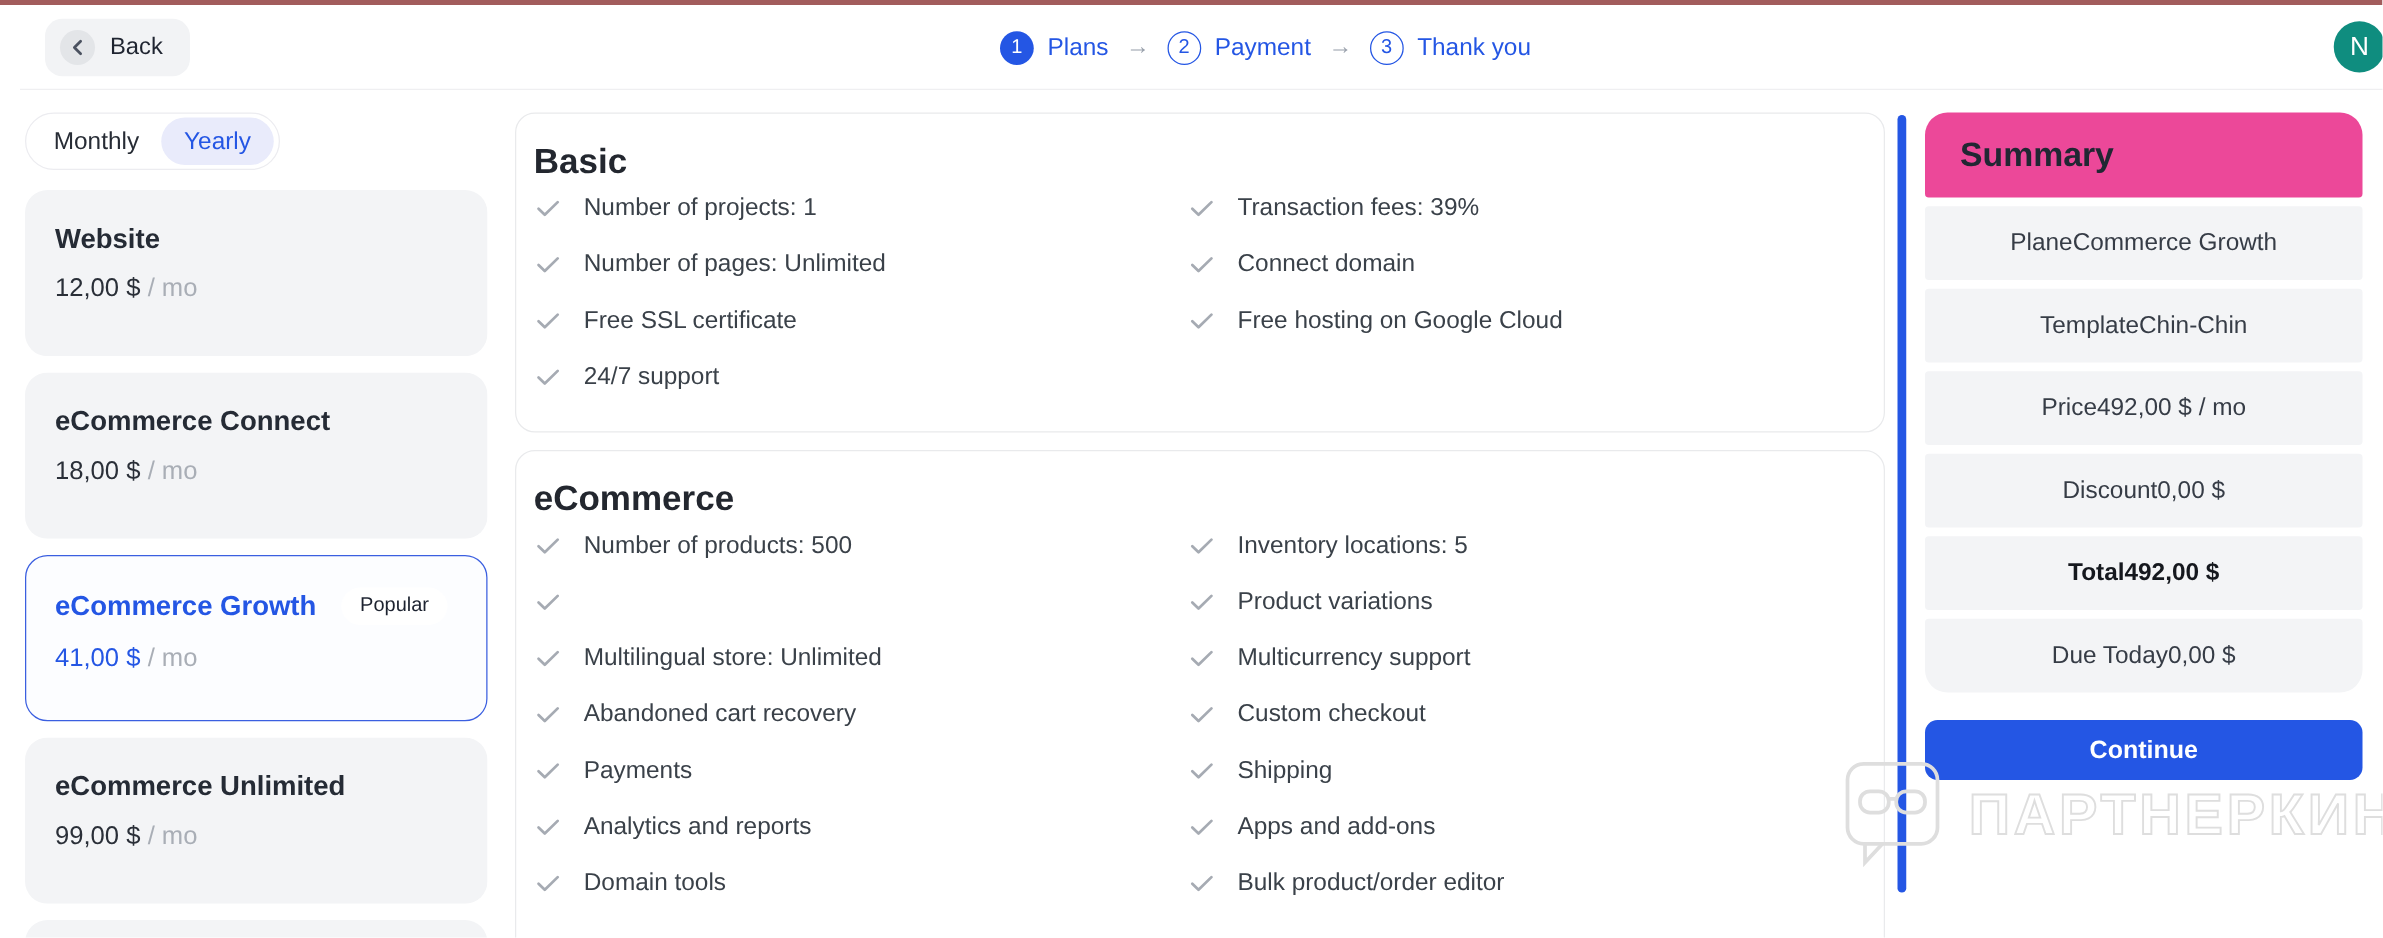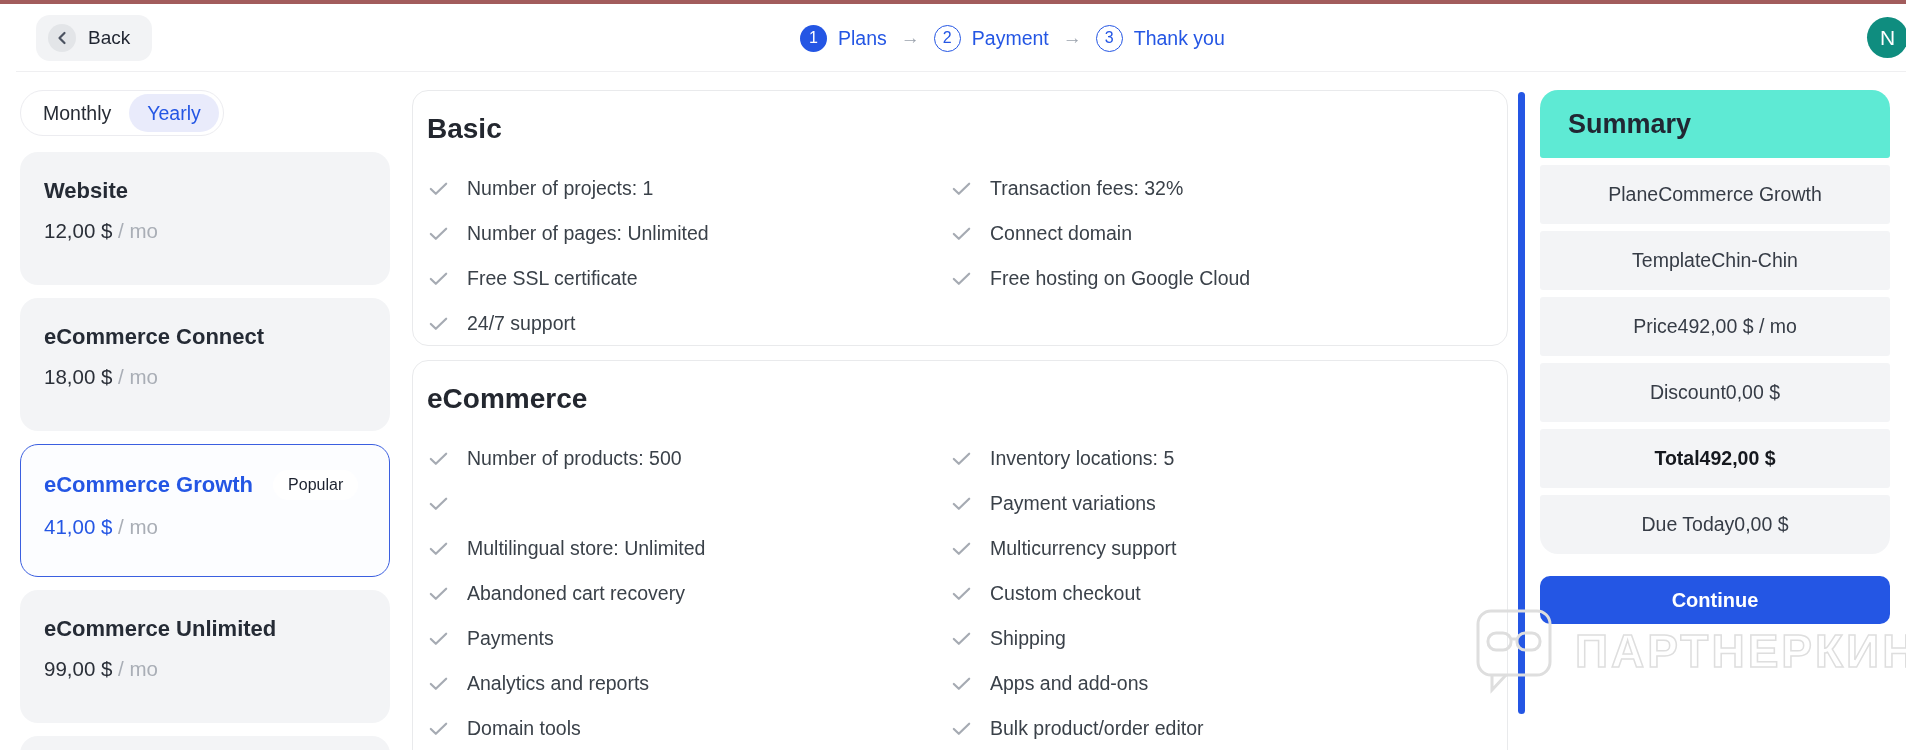--- a/index.html
+++ b/index.html
@@ -54,29 +54,29 @@
   .plan-card.partial { height:60px; margin-bottom:0; }
 
   
   .main-col { position:absolute; left:412px; top:90px; width:1096px; }
   .section-card { background:#fff; border:1px solid #e9eaec; border-radius:16px;
     padding:22px 34px 10px 14px; margin-bottom:14px; }
   .section-card:last-child { padding-bottom:40px; }
   .section-title { font-size:28px; font-weight:bold; color:#23272f; line-height:32px; margin-bottom:10px; }
   .features { display:flex; }
   .feature-col { width:50%; }
-  .feature { height:45px; display:flex; align-items:flex-end; gap:17px; }
+  .feature { height:45px; display:flex; align-items:flex-start; gap:17px; }
   .feature svg { flex:0 0 auto; display:block; }
   .feature-text { font-size:19.5px; color:#3a4149; }
 
   
   .blue-bar { position:absolute; left:1518px; top:92px; width:7px; height:622px;
     background:var(--accent,#2456e4); border-radius:5px; }
   .summary { position:absolute; left:1540px; top:90px; width:350px; }
-  .summary-header { height:68px; background:#5eead4; border-radius:18px 18px 3px 3px;
+  .summary-header { height:68px; background:#ec4899; border-radius:18px 18px 3px 3px;
     display:flex; align-items:center; padding:0 28px; font-size:27px; font-weight:bold; color:#212733; }
   .summary-row { margin-top:7px; height:59px; background:#f3f4f6; border-radius:3px;
     display:flex; align-items:center; justify-content:center; padding:0 28px; font-size:19.5px; color:#363c46; }
   .summary-rows .summary-row:last-child { border-radius:3px 3px 18px 18px; }
   .summary-row.bold .summary-label, .summary-row.bold .summary-value { font-weight:bold; color:#15181e; }
   .continue-btn { margin-top:22px; width:100%; height:48px; background:var(--accent,#2456e4);
     border:none; border-radius:10px; color:#fff; font-size:20px; font-weight:bold;
     cursor:pointer; font-family:inherit; }
 
   
@@ -212,21 +212,21 @@
       <path d="M4 12.5l5.2 5L20 7" fill="none" stroke="#a6abb3" stroke-width="2.3" stroke-linecap="round" stroke-linejoin="round"></path>
     </svg>
     <span class="feature-text">24/7 support</span>
   </div>
 </div>
       <div class="feature-col">
   <div class="feature">
     <svg width="23" height="23" viewBox="0 0 24 24">
       <path d="M4 12.5l5.2 5L20 7" fill="none" stroke="#a6abb3" stroke-width="2.3" stroke-linecap="round" stroke-linejoin="round"></path>
     </svg>
-    <span class="feature-text">Transaction fees: 32%</span>
+    <span class="feature-text">Transaction fees: 39%</span>
   </div>
 
   <div class="feature">
     <svg width="23" height="23" viewBox="0 0 24 24">
       <path d="M4 12.5l5.2 5L20 7" fill="none" stroke="#a6abb3" stroke-width="2.3" stroke-linecap="round" stroke-linejoin="round"></path>
     </svg>
     <span class="feature-text">Connect domain</span>
   </div>
 
   <div class="feature">
@@ -296,21 +296,21 @@
     <svg width="23" height="23" viewBox="0 0 24 24">
       <path d="M4 12.5l5.2 5L20 7" fill="none" stroke="#a6abb3" stroke-width="2.3" stroke-linecap="round" stroke-linejoin="round"></path>
     </svg>
     <span class="feature-text">Inventory locations: 5</span>
   </div>
 
   <div class="feature">
     <svg width="23" height="23" viewBox="0 0 24 24">
       <path d="M4 12.5l5.2 5L20 7" fill="none" stroke="#a6abb3" stroke-width="2.3" stroke-linecap="round" stroke-linejoin="round"></path>
     </svg>
-    <span class="feature-text">Payment variations</span>
+    <span class="feature-text">Product variations</span>
   </div>
 
   <div class="feature">
     <svg width="23" height="23" viewBox="0 0 24 24">
       <path d="M4 12.5l5.2 5L20 7" fill="none" stroke="#a6abb3" stroke-width="2.3" stroke-linecap="round" stroke-linejoin="round"></path>
     </svg>
     <span class="feature-text">Multicurrency support</span>
   </div>
 
   <div class="feature">

